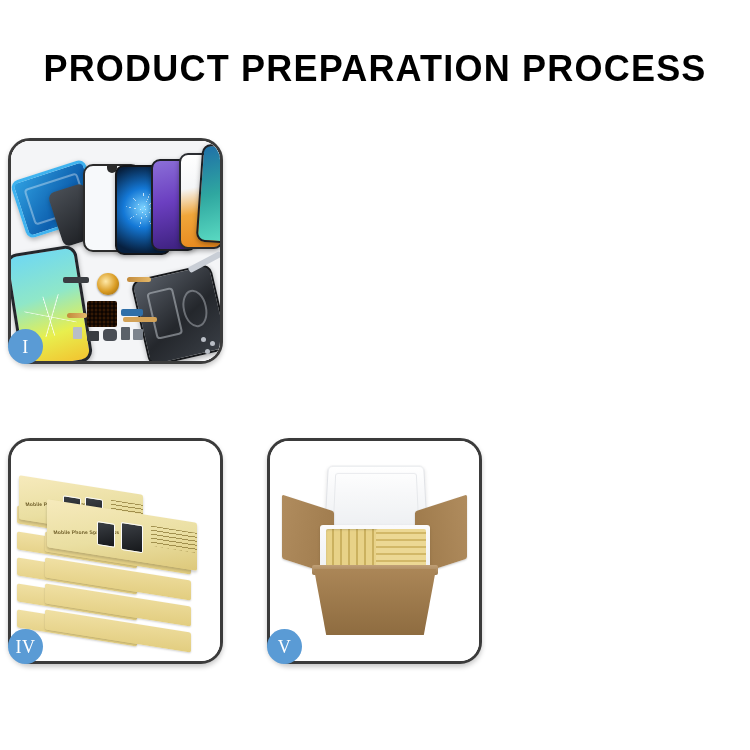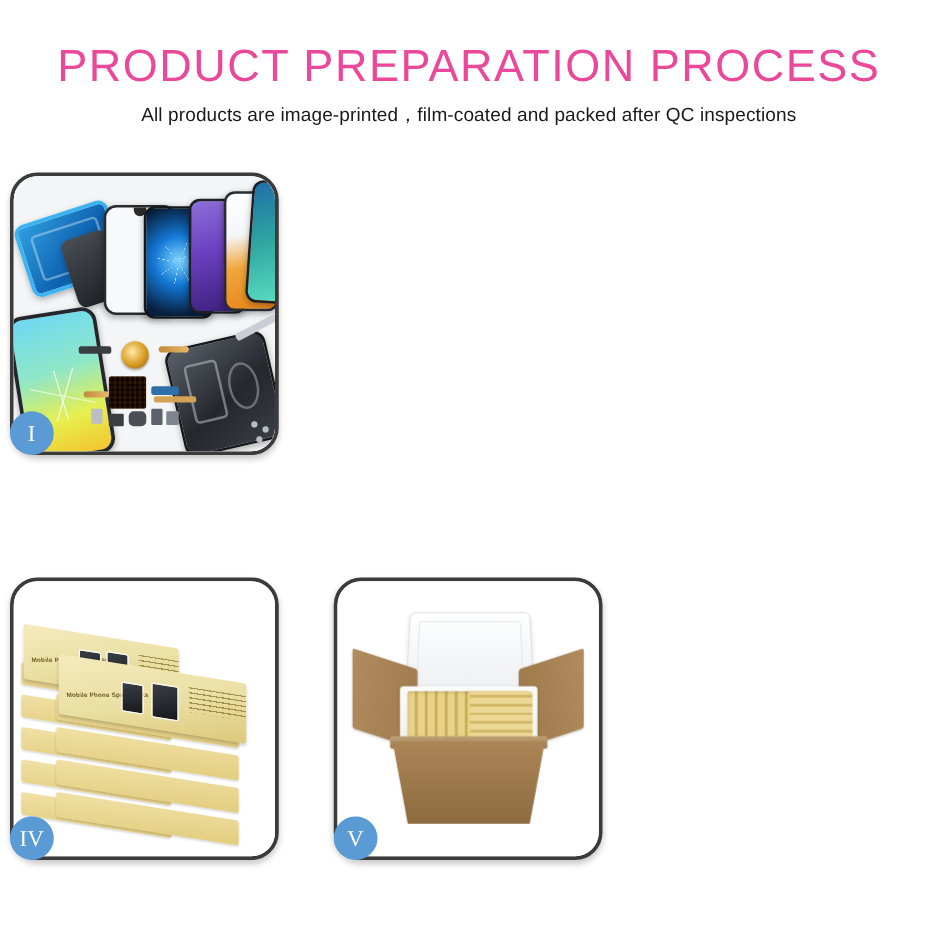--- a/index.html
+++ b/index.html
@@ -6,23 +6,23 @@
   body{
     width:750px;height:750px;background:#ffffff;
     font-family:"Liberation Sans", sans-serif;
     overflow:hidden;position:relative;
   }
   .page{position:absolute;inset:0;}
 
   
   .header{position:absolute;left:0;top:0;width:750px;text-align:center;}
   .title{
-    margin:0;padding-top:34px;
-    font-size:36px;font-weight:400;letter-spacing:1.2px;
-    color:#ec4899;font-family:"Liberation Sans", sans-serif;
+    margin:16px;padding-top:34px;
+    font-size:36px;font-weight:700;letter-spacing:1.2px;
+    color:#000000;font-family:"Liberation Sans", sans-serif;
     white-space:nowrap;line-height:1.05;
   }
   .subtitle{
     margin:0;padding-top:10px;
     font-size:15.2px;font-weight:400;color:#1a1a1a;
     letter-spacing:0.1px;white-space:nowrap;
   }
 
   
   .grid{position:absolute;left:8px;top:138px;width:734px;height:542px;}
@@ -30,21 +30,21 @@
     position:absolute;width:215px;height:226px;
     border:3px solid #3b3b3b;border-radius:22px;
     background:#ffffff;box-sizing:border-box;
     box-shadow:0 3px 5px rgba(0,0,0,.22);
     overflow:visible;
   }
   .panel .clip{
     position:absolute;inset:0;border-radius:19px;overflow:hidden;background:#fff;
   }
   .c1{left:0px;}  .c2{left:259px;} .c3{left:519px;}
-  .r1{top:0px;}   .r2{top:324px;text-align:right;}
+  .r1{top:0px;}   .r2{top:300px;text-align:right;}
 
   .badge{
     position:absolute;left:-3px;bottom:-3px;
     width:35px;height:35px;border-radius:50%;
     background:#5a9bd5;color:#fff;
     display:flex;align-items:center;justify-content:center;
     font-family:"Liberation Serif", serif;
     font-size:18px;letter-spacing:.5px;line-height:1;
     z-index:12;user-select:none;
   }
@@ -306,21 +306,20 @@
   }
   .b6tab{position:absolute;background:rgba(120,94,60,.55);border-radius:1px;}
 </style>
 </head>
 <body>
 
 <div class="page">
 
   <div class="header">
     <h1 class="title">PRODUCT PREPARATION PROCESS</h1>
-    <p class="subtitle">All products are image-printed，film-coated and packed after QC inspections</p>
   </div>
 
   <div class="grid">
 
     <div class="panel c1 r1">
       <div class="clip">
         <div class="p1bg"></div>
         <div class="ph ph-a"></div>
         <div class="ph ph-b"></div>
         <div class="ph ph-glass"></div>

